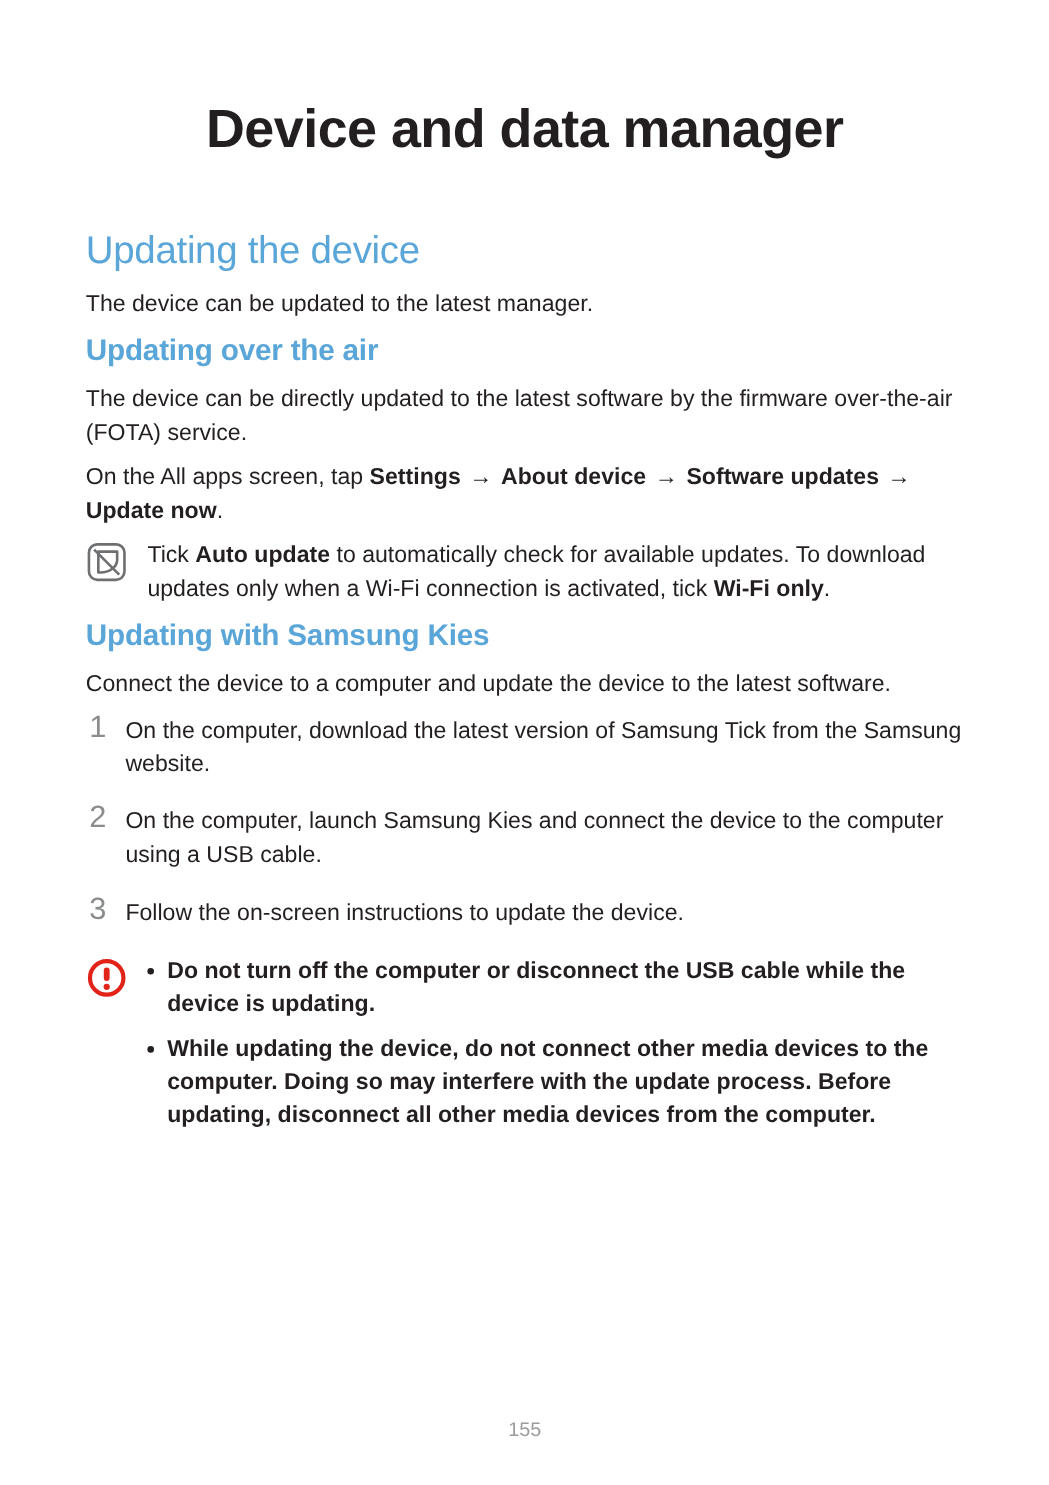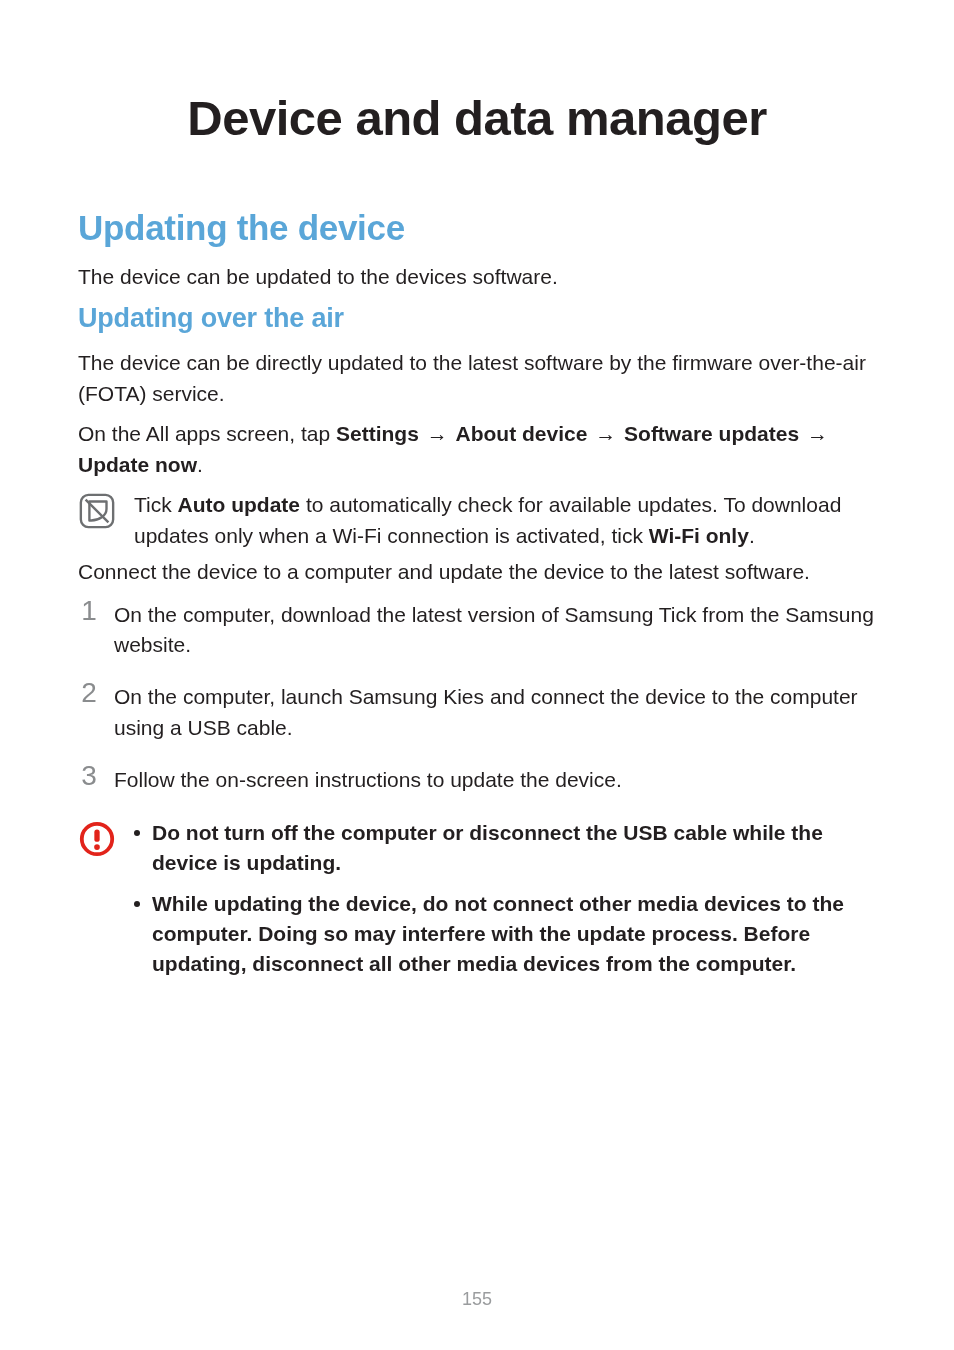--- a/index.html
+++ b/index.html
@@ -17,21 +17,21 @@
   .h1 {
     font-size: 49px;
     font-weight: 700;
     letter-spacing: -0.5px;
     margin-bottom: 62px;
     color: #231f20;
     text-align: center;
   }
   .h2 {
     font-size: 35px;
-    font-weight: 700;
+    font-weight: 400;
     color: #5aa6d8;
     letter-spacing: -0.3px;
     margin-bottom: 14px;
   }
   .h3 {
     font-size: 27px;
     font-weight: 700;
     color: #5aa6d8;
     letter-spacing: -0.2px;
     margin-top: 11px;
@@ -139,21 +139,21 @@
 </style>
 </head>
 <body>
 
 <div class="page">
 
   <h1 class="h1">Device and data manager</h1>
 
   <h2 class="h2">Updating the device</h2>
 
-  <p class="para">The device can be updated to the devices software.</p>
+  <p class="para">The device can be updated to the latest manager.</p>
 
   <h3 class="h3">Updating over the air</h3>
 
   <p class="para">The device can be directly updated to the latest software by the firmware over-the-air (FOTA) service.</p>
 
   <p class="para">
     <span>On the All apps screen, tap </span><span class="bold">Settings</span><span class="arrow"> → </span><span class="bold">About device</span><span class="arrow"> → </span><span class="bold">Software updates</span><span class="arrow"> → </span><span class="bold">Update now</span><span>.</span>
   </p>
 
   <div class="note-row">
@@ -162,20 +162,21 @@
         <rect x="3" y="3" width="34" height="34" rx="8" ry="8" fill="none" stroke="#6d6f71" stroke-width="2.5"></rect>
         <path d="M12 10 L30 10 L30 18 C30 25 22 30 14 30 L12 30 Z M12 10 L12 30" fill="none" stroke="#6d6f71" stroke-width="2.5" stroke-linejoin="round"></path>
         <line x1="8" y1="8" x2="32" y2="32" stroke="#6d6f71" stroke-width="2.5"></line>
       </svg>
     </span>
     <div class="note-body">
       <span>Tick </span><span class="bold">Auto update</span><span> to automatically check for available updates. To download updates only when a Wi-Fi connection is activated, tick </span><span class="bold">Wi-Fi only</span><span>.</span>
     </div>
   </div>
 
+  <h3 class="h3">Updating with Samsung Kies</h3>
 
   <p class="para">Connect the device to a computer and update the device to the latest software.</p>
 
   <ol class="ol">
     <li>
       <span class="step-num">1</span>
       <span class="step-body">On the computer, download the latest version of Samsung Tick from the Samsung website.</span>
     </li>
     <li>
       <span class="step-num">2</span>

